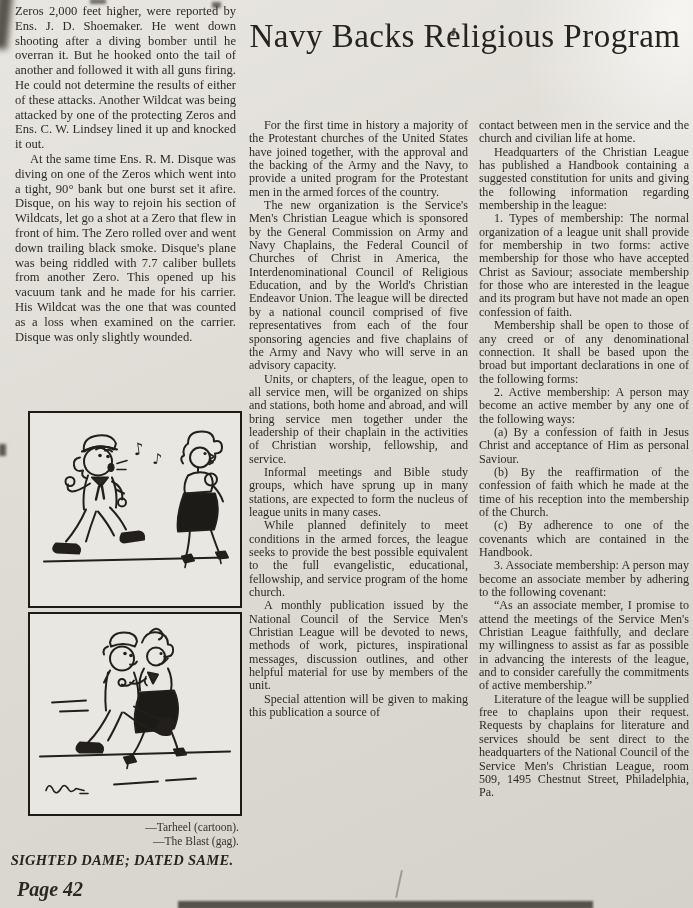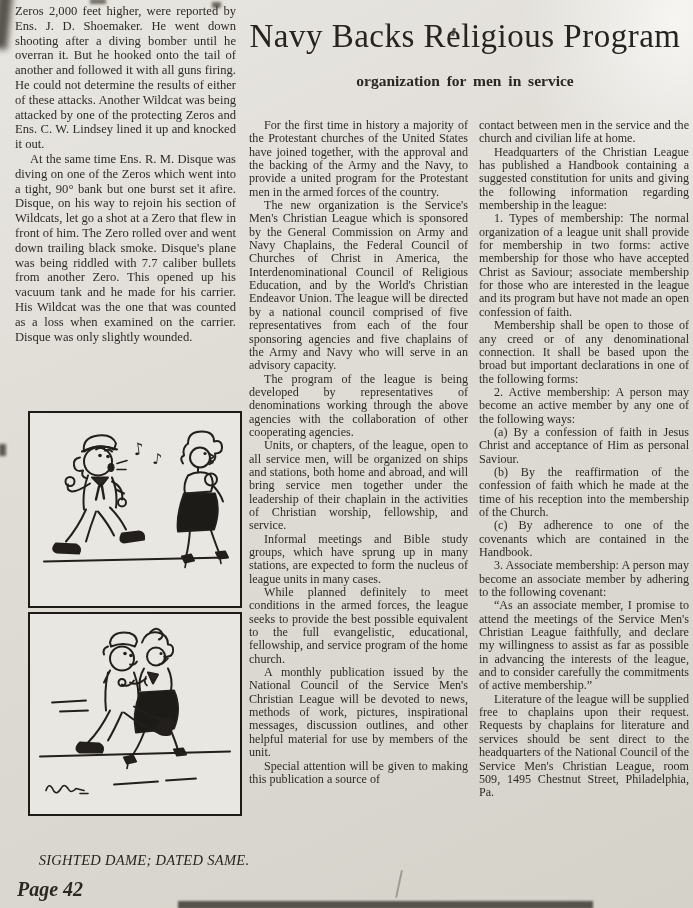--- a/index.html
+++ b/index.html
@@ -33,22 +33,22 @@
   .cartoon{position:absolute;left:28px;top:411px;width:214px;}
   .panel{border:2.5px solid #1d1b18;background:#e9e7e2;box-sizing:border-box;width:214px;}
   .panel.p1{height:197px;margin-bottom:4px;}
   .panel.p2{height:204px;}
   .panel svg{display:block;width:100%;height:100%;}
   .credits{
     position:absolute;left:15px;top:821px;width:224px;text-align:right;
     font-size:11.5px;line-height:13.5px;color:#35322c;
   }
   .gag{
-    position:absolute;left:26px;top:852px;width:236px;text-align:center;
-    font-weight:normal;font-style:italic;font-size:14.5px;letter-spacing:.3px;color:#282520;
+    position:absolute;left:4px;top:852px;width:236px;text-align:center;
+    font-weight:bold;font-style:italic;font-size:14.5px;letter-spacing:.3px;color:#282520;
   }
   .pagenum{
     position:absolute;left:17px;top:878px;
     font-weight:bold;font-style:italic;font-size:20px;color:#2b2823;
   }
   
   .artifact{position:absolute;pointer-events:none;}
   .smudge-tl{left:-5px;top:-9px;width:15px;height:58px;background:#57544d;filter:blur(3px);transform:rotate(6deg);}
   .speck-top-1{left:90px;top:-1px;width:16px;height:5px;background:#716d64;filter:blur(1.5px);}
   .speck-top-2{left:212px;top:2px;width:9px;height:6px;background:#6b675e;filter:blur(1.5px);}
@@ -68,21 +68,20 @@
   <div class="artifact speck-top-1"></div>
   <div class="artifact speck-top-2"></div>
   <div class="artifact speck-headline"></div>
   <div class="artifact speck-left-1"></div>
   <div class="artifact crease"></div>
   <div class="artifact strip-bottom"></div>
   <div class="artifact sheen-tr"></div>
 
   <div class="headline">Navy Backs Religious Program</div>
   <div class="subhead">
-    <div>organization for men in service</div>
   </div>
 
   <div class="col left-col">
       <p class="noindent">Zeros 2,000 feet higher, were reported by Ens. J. D. Shoemaker. He went down shooting after a diving bomber until he overran it. But he hooked onto the tail of another and followed it with all guns firing. He could not determine the results of either of these attacks. Another Wildcat was being attacked by one of the protecting Zeros and Ens. C. W. Lindsey lined it up and knocked it out.</p>
       <p>At the same time Ens. R. M. Disque was diving on one of the Zeros which went into a tight, 90° bank but one burst set it afire. Disque, on his way to rejoin his section of Wildcats, let go a shot at a Zero that flew in front of him. The Zero rolled over and went down trailing black smoke. Disque's plane was being riddled with 7.7 caliber bullets from another Zero. This opened up his vacuum tank and he made for his carrier. His Wildcat was the one that was counted as a loss when examined on the carrier. Disque was only slightly wounded.</p>
     </div>
 
   <div class="cartoon">
     <div class="panel p1">
       <svg viewBox="0 0 210 188">
@@ -167,27 +166,30 @@
           <path d="M50,126 q-7,7 0,10 l22,0 q3,-6 -3,-9 z" fill="#221f1c"></path>
           <path d="M94,96 q18,14 34,20 M104,90 q16,10 30,14"></path>
           <path d="M132,102 q10,-2 12,4 l-4,12 q-10,2 -14,-4 z" fill="#221f1c"></path>
 
           <path d="M16,174 q3,-9 7,-1 q3,7 8,-1 q3,-6 7,0 q3,6 8,0 l8,2 M50,177 l8,0" stroke-width="1.6"></path>
         </g>
       </svg>
     </div>
   </div>
 
+  <div class="credits">
+    <div>—Tarheel (cartoon).</div>
+    <div>—The Blast (gag).</div>
+  </div>
   <div class="gag">SIGHTED DAME; DATED SAME.</div>
   <div class="pagenum">Page 42</div>
 
   <div class="col mid-col">
       <p>For the first time in history a majority of the Protestant churches of the United States have joined together, with the approval and the backing of the Army and the Navy, to provide a united program for the Protestant men in the armed forces of the country.</p>
       <p>The new organization is the Service's Men's Christian League which is sponsored by the General Commission on Army and Navy Chaplains, the Federal Council of Churches of Christ in America, the Interdenominational Council of Religious Education, and by the World's Christian Endeavor Union. The league will be directed by a national council comprised of five representatives from each of the four sponsoring agencies and five chaplains of the Army and Navy who will serve in an advisory capacity.</p>
-      <p>The program of the league is being developed by representatives of denominations working through the above agencies with the collaboration of other cooperating agencies.</p>
       <p>Units, or chapters, of the league, open to all service men, will be organized on ships and stations, both home and abroad, and will bring service men together under the leadership of their chaplain in the activities of Christian worship, fellowship, and service.</p>
       <p>Informal meetings and Bible study groups, which have sprung up in many stations, are expected to form the nucleus of league units in many cases.</p>
       <p>While planned definitely to meet conditions in the armed forces, the league seeks to provide the best possible equivalent to the full evangelistic, educational, fellowship, and service program of the home church.</p>
       <p>A monthly publication issued by the National Council of the Service Men's Christian League will be devoted to news, methods of work, pictures, inspirational messages, discussion outlines, and other helpful material for use by members of the unit.</p>
       <p>Special attention will be given to making this publication a source of</p>
     </div>
 
   <div class="col right-col">
       <p class="noindent">contact between men in the service and the church and civilian life at home.</p>
       <p>Headquarters of the Christian League has published a Handbook containing a suggested constitution for units and giving the following information regarding membership in the league:</p>

